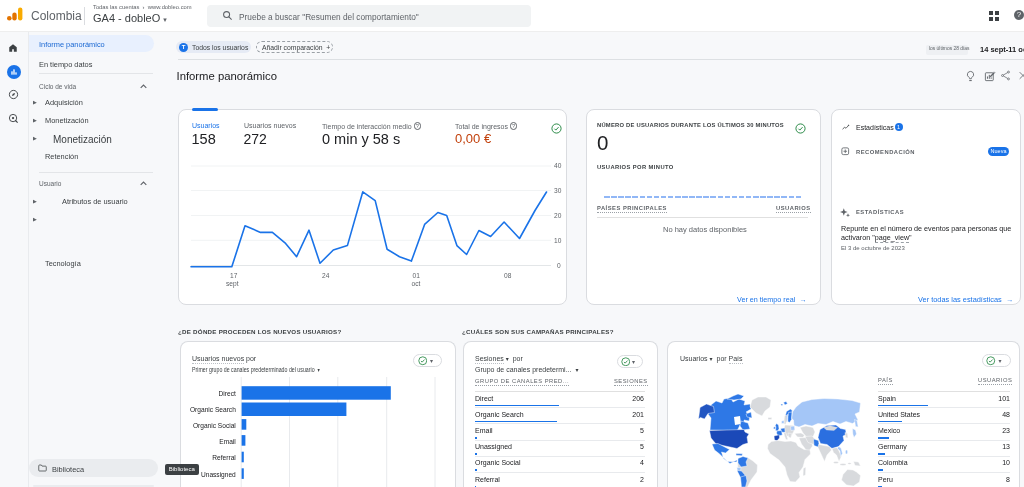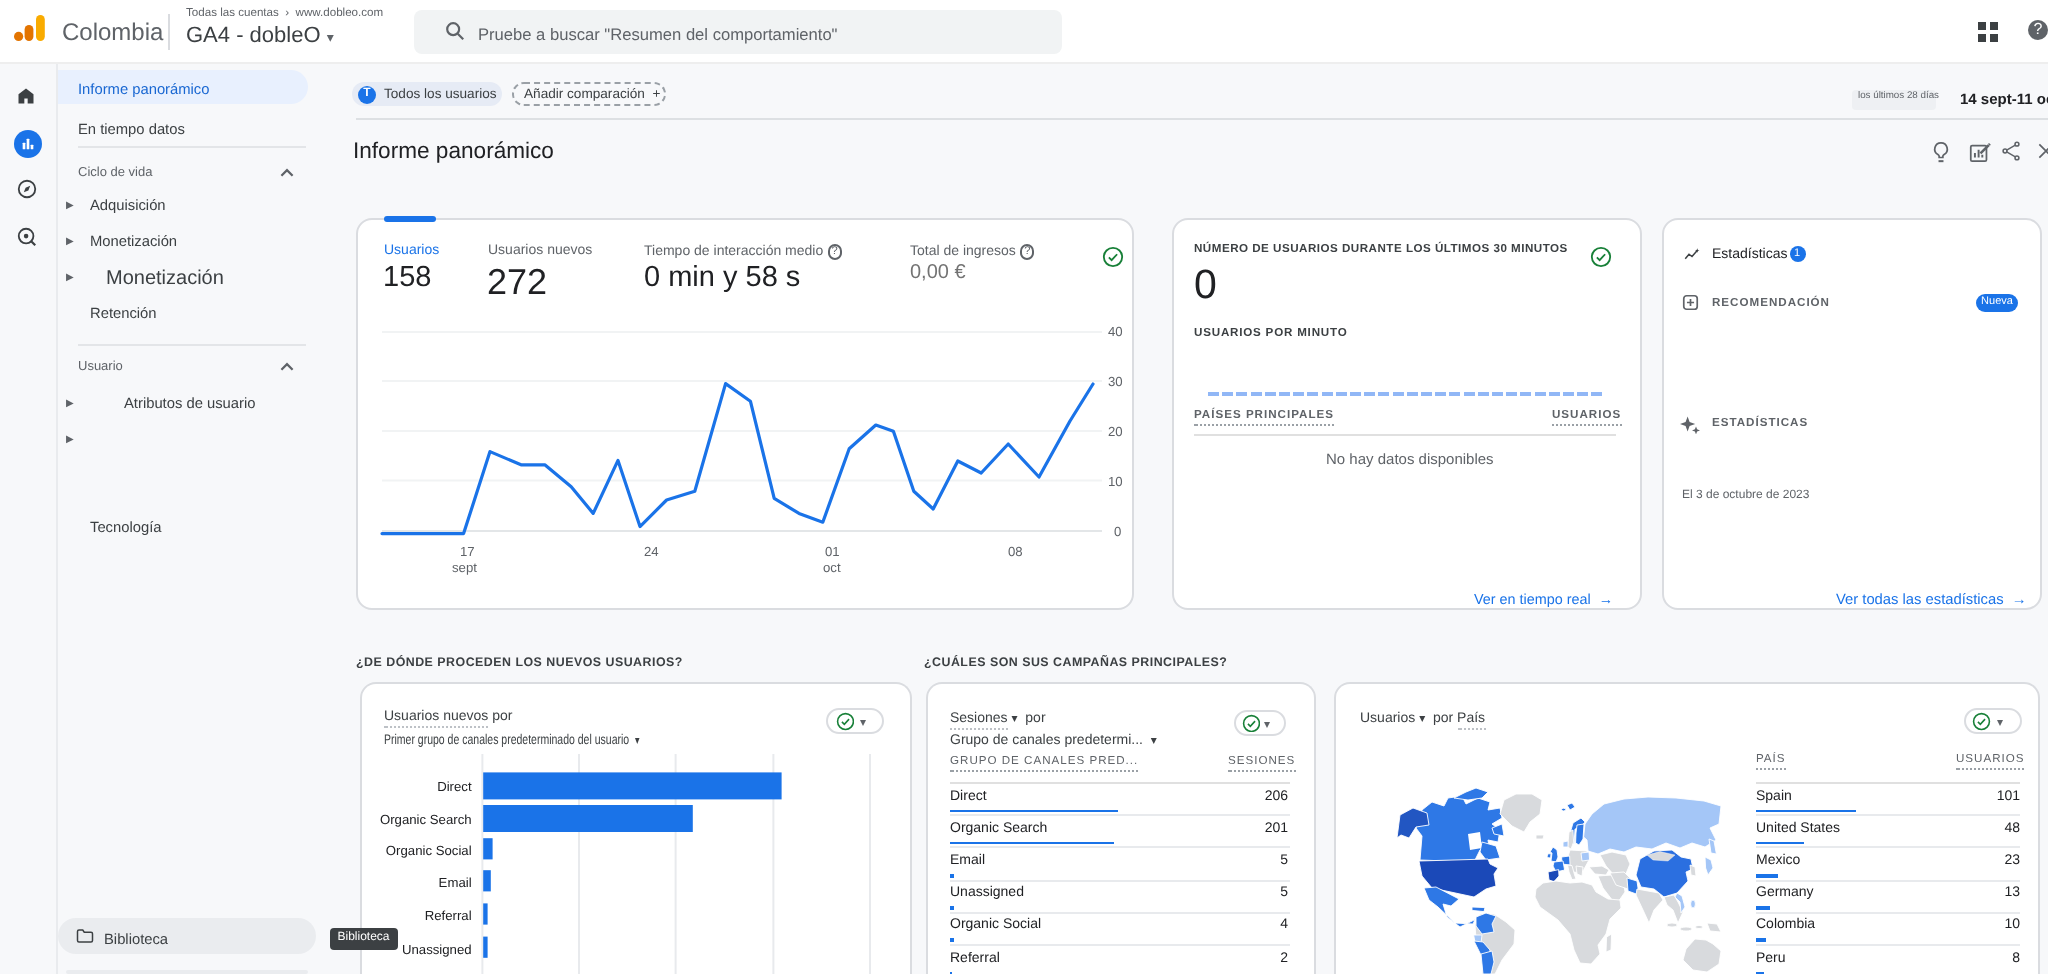--- a/index.html
+++ b/index.html
@@ -135,25 +135,25 @@
 
   <svg class="abs" style="left:1018px;top:70px;" width="10" height="11" viewBox="0 0 24 24" fill="none" stroke="#5f6368" stroke-width="2">
       <path d="M4 4l16 16M20 4 4 20"></path>
     </svg>
 
   <div class="card" style="left:178px;top:109px;width:389px;height:196px;"></div>
   <div class="abs" style="left:192px;top:108px;width:26px;height:3px;background:#1a73e8;border-radius:2px;z-index:5;"></div>
   <div class="abs" style="left:192px;top:122px;font-size:7px;color:#1a73e8;">Usuarios</div>
   <div class="abs" style="left:191.5px;top:130.5px;font-size:14.5px;color:#202124;">158</div>
   <div class="abs grey" style="left:244px;top:122px;font-size:7px;">Usuarios nuevos</div>
-  <div class="abs" style="left:243.5px;top:130.5px;font-size:18px;color:#202124;">272</div>
+  <div class="abs" style="left:243.5px;top:130.5px;font-size:14px;color:#202124;">272</div>
   <div class="abs grey" style="left:322px;top:122px;font-size:7px;">Tiempo de interacción medio <span class="qm">?</span></div>
   <div class="abs" style="left:322px;top:130.5px;font-size:14.5px;color:#202124;">0 min y 58 s</div>
   <div class="abs grey" style="left:455px;top:122px;font-size:7px;">Total de ingresos <span class="qm">?</span></div>
-  <div class="abs" style="left:455px;top:130.5px;font-size:10px;color:#737373;">0,00 €</div>
+  <div class="abs" style="left:455px;top:130.5px;font-size:13px;color:#c2410c;">0,00 €</div>
 
   <svg class="abs" style="left:551px;top:123px;" width="11" height="11" viewBox="0 0 24 24" fill="none" stroke="#188038" stroke-width="2">
       <circle cx="12" cy="12" r="10"></circle>
       <path d="M7.5 12.5l3 3 6-6.5"></path>
     </svg>
 
   <svg class="abs" style="left:178px;top:109px;" width="389" height="196" viewBox="0 0 389 196">
     <g stroke="#f1f3f4" stroke-width="1">
       <line x1="13" y1="57" x2="373" y2="57"></line>
       <line x1="13" y1="81.5" x2="373" y2="81.5"></line>
@@ -203,20 +203,21 @@
       <rect x="2.5" y="2.5" width="19" height="19" rx="4"></rect>
       <path d="M12 7v10M7 12h10"></path>
     </svg>
   <div class="abs caps" style="left:856px;top:149px;font-weight:bold;">RECOMENDACIÓN</div>
   <div class="abs" style="left:988px;top:146.5px;width:21px;height:9px;background:#1a73e8;border-radius:5px;color:#fff;font-size:5.5px;text-align:center;line-height:9px;">Nueva</div>
   <svg class="abs" style="left:840px;top:206.5px;" width="10" height="10" viewBox="0 0 10 10" fill="#5f6368">
       <path d="M3.8 1.2 4.8 4 7.6 5 4.8 6 3.8 8.8 2.8 6 0 5 2.8 4Z"></path>
       <path d="M8 6.2 8.55 7.65 10 8.2 8.55 8.75 8 10.2 7.45 8.75 6 8.2 7.45 7.65Z"></path>
     </svg>
   <div class="abs caps" style="left:856px;top:209px;font-weight:bold;">ESTADÍSTICAS</div>
+  <div class="abs" style="left:841px;top:223.5px;font-size:7.2px;line-height:9.5px;color:#202124;white-space:nowrap;">Repunte en el número de eventos para personas que<br>activaron "<span style="border-bottom:1px dashed #9aa0a6;">page_view</span>"</div>
   <div class="abs grey" style="left:841px;top:245px;font-size:6px;">El 3 de octubre de 2023</div>
   <div class="abs" style="left:918px;top:295px;font-size:7.4px;color:#1a73e8;">Ver todas las estadísticas&nbsp;&nbsp;→</div>
 
   <div class="abs" style="left:178px;top:328px;font-size:6.2px;color:#3c4043;letter-spacing:0.25px;font-weight:bold;">¿DE DÓNDE PROCEDEN LOS NUEVOS USUARIOS?</div>
   <div class="abs" style="left:462px;top:328px;font-size:6.2px;color:#3c4043;letter-spacing:0.25px;font-weight:bold;">¿CUÁLES SON SUS CAMPAÑAS PRINCIPALES?</div>
 
   <div class="card" style="left:179.6px;top:341px;width:276px;height:146px;border-bottom:none;border-radius:8px 8px 0 0;"></div>
   <div class="abs" style="left:192px;top:355px;font-size:7px;color:#3c4043;"><span class="dotu" style="border-color:#bdc1c6;">Usuarios nuevos</span> por</div>
   <div class="abs" style="left:192px;top:366px;font-size:7px;color:#3c4043;transform:scaleX(0.75);transform-origin:left;white-space:nowrap;">Primer grupo de canales predeterminado del usuario&nbsp; <span style="font-size:6px;color:#3c4043;">▾</span></div>
 

